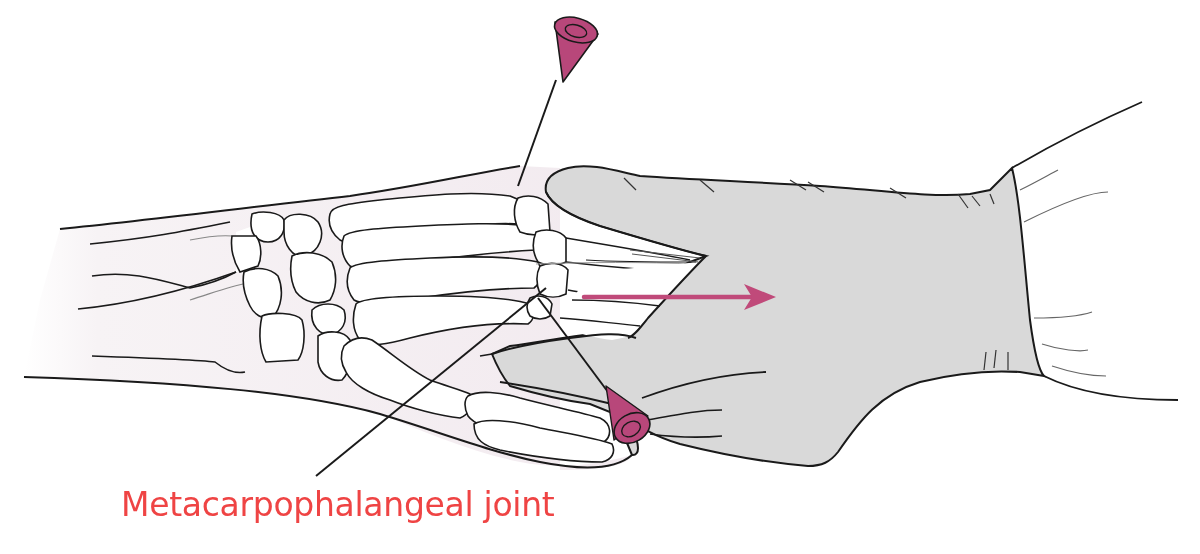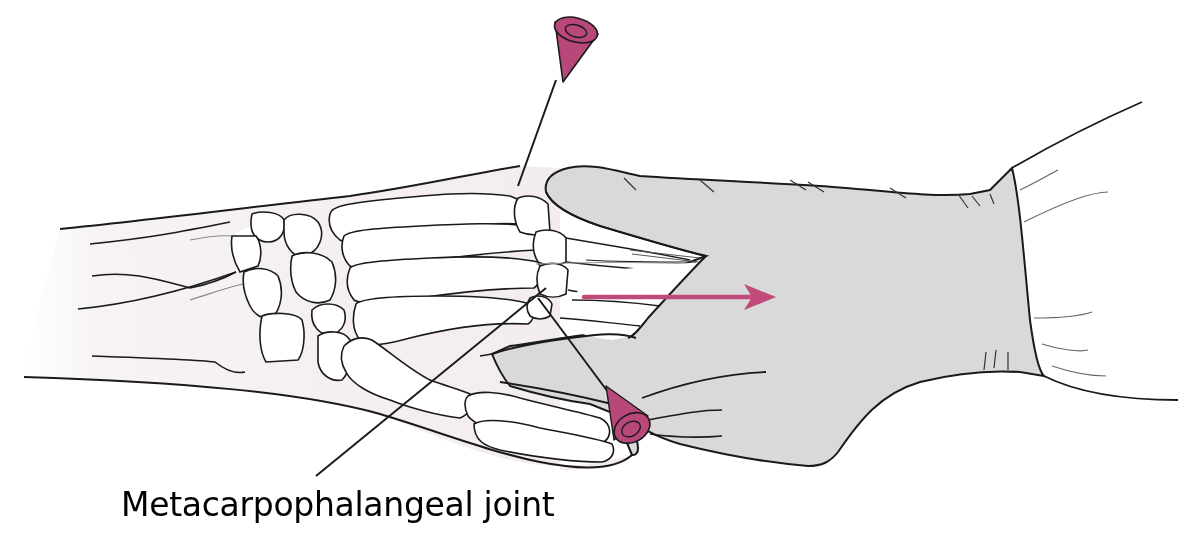--- a/index.html
+++ b/index.html
@@ -19,21 +19,21 @@
       left: 0;
       top: 0;
       width: 1200px;
       height: 554px;
     }
     .caption {
       position: absolute;
       left: 121px;
       top: 485px;
       font-size: 33px;
-      color: #000000;
+      color: #ef4444;
       letter-spacing: -0.3px;
       white-space: nowrap;
       font-family: "DejaVu Sans", "Liberation Sans", sans-serif;
     }
   </style>
 </head>
 <body>
 
 <div class="figure">
   <svg width="1200" height="554" viewBox="0 0 1200 554" xmlns="http://www.w3.org/2000/svg">

